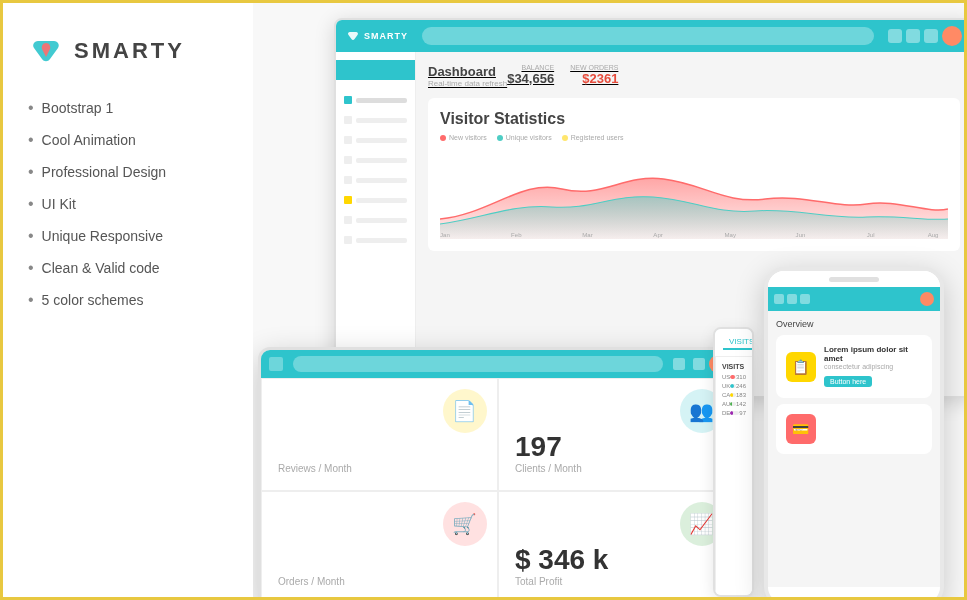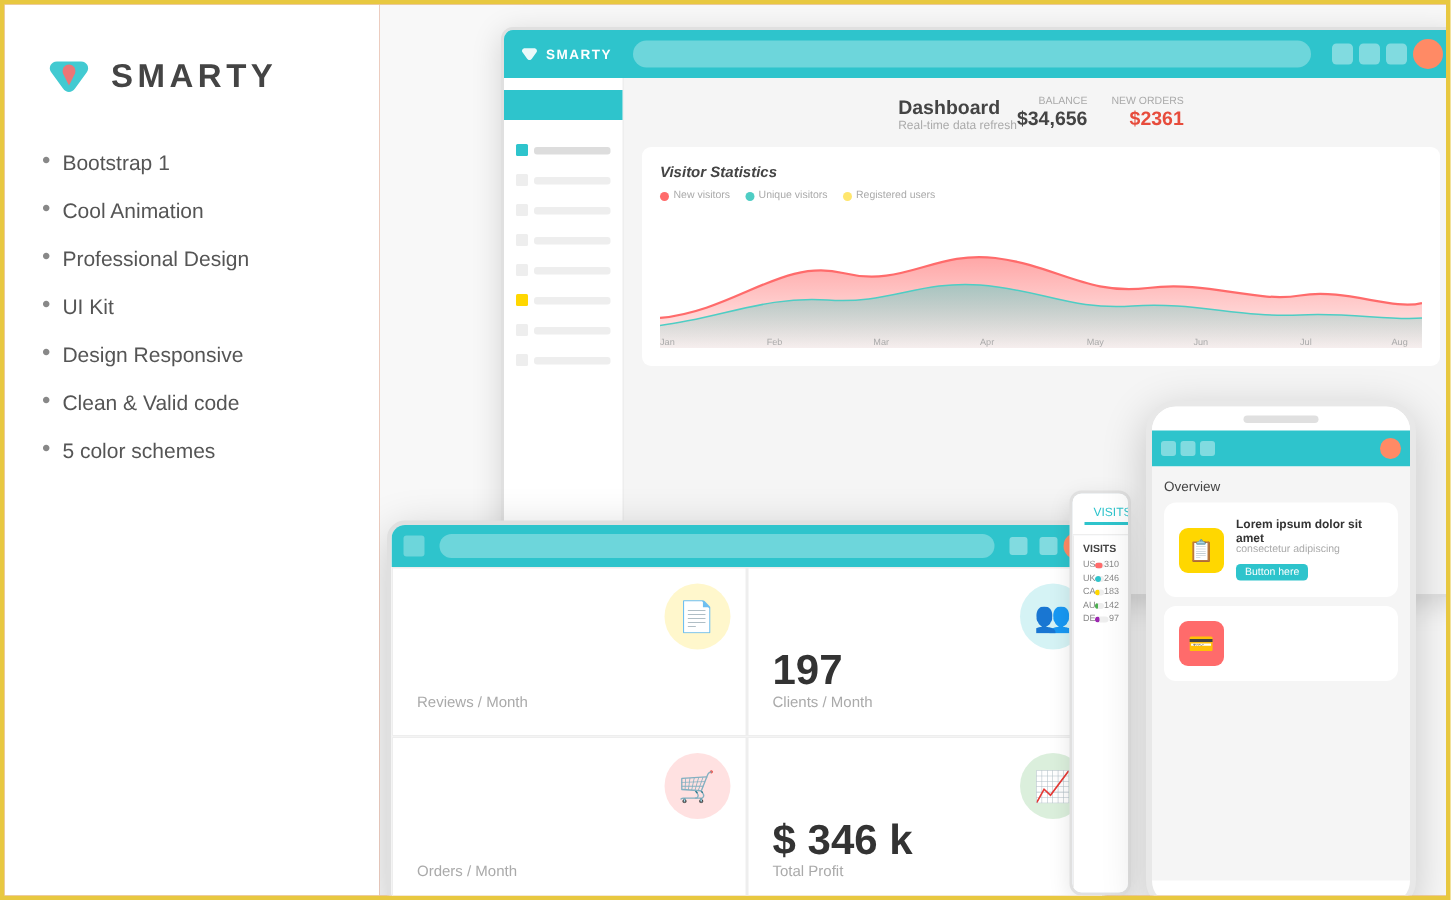--- a/index.html
+++ b/index.html
@@ -200,23 +200,24 @@
 
     .screen-content {
       flex: 1;
       padding: 12px;
       background: #f5f5f5;
       overflow: hidden;
     }
 
     .content-header {
       display: flex;
-      justify-content: center;
+      justify-content: flex-start;
       align-items: flex-start;
       margin-bottom: 10px;
+      text-decoration: underline;
     }
 
     .dashboard-title {
       font-size: 13px;
       font-weight: bold;
       color: #444;
     }
 
     .dashboard-subtitle {
       font-size: 8px;
@@ -247,25 +248,24 @@
 
     
     .chart-area {
       background: #fff;
       border-radius: 6px;
       padding: 12px;
       margin-bottom: 8px;
     }
 
     .chart-title {
-      font-size: 10px;
+      font-size: 16px;
       font-weight: bold;
       color: #444;
       margin-bottom: 6px;
-      font-style: italic;
     }
 
     .chart-legend {
       display: flex;
       gap: 10px;
       margin-bottom: 8px;
     }
 
     .legend-item {
       display: flex;
@@ -577,21 +577,21 @@
       <li>
         <span>Cool Animation</span>
       </li>
       <li>
         <span>Professional Design</span>
       </li>
       <li>
         <span>UI Kit</span>
       </li>
       <li>
-        <span>Design Responsive</span>
+        <span>Unique Responsive</span>
       </li>
       <li>
         <span>Clean &amp; Valid code</span>
       </li>
       <li>
         <span>5 color schemes</span>
       </li>
     </ul>
 
   </div>

